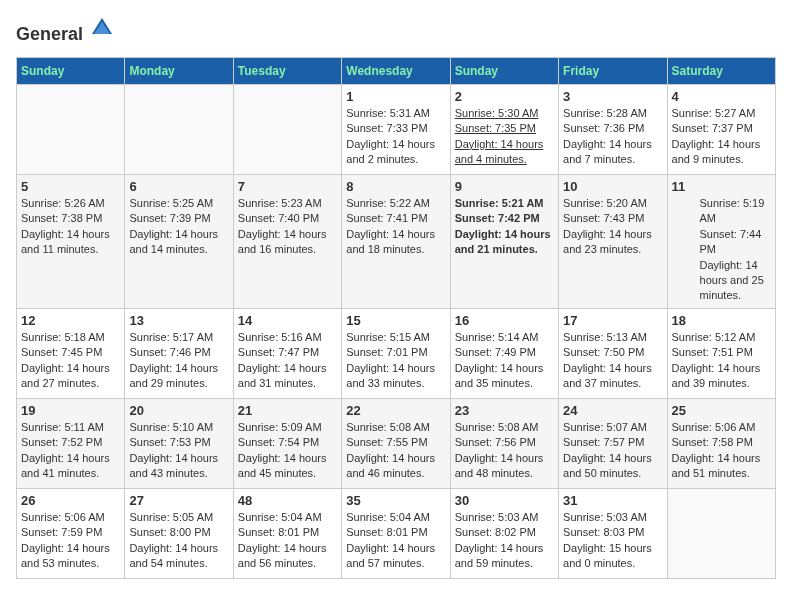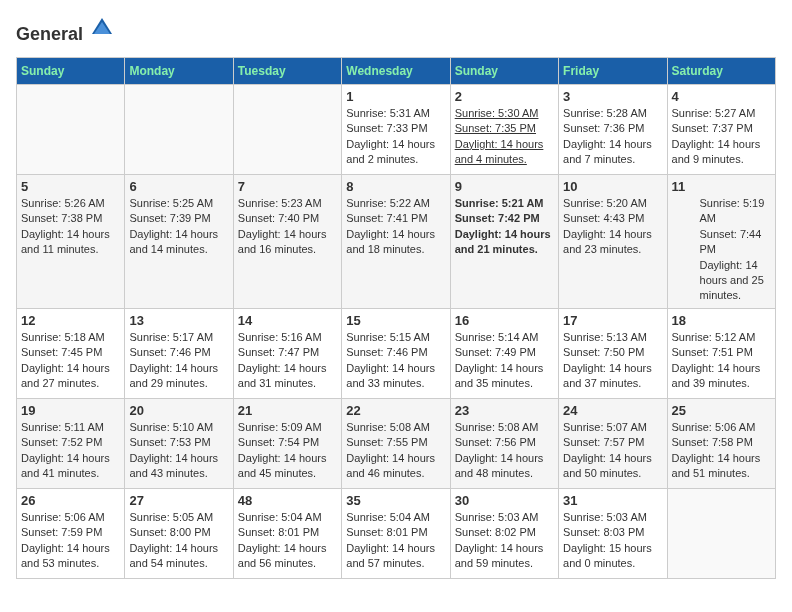--- a/index.html
+++ b/index.html
@@ -167,21 +167,21 @@
         </td>
         <td>
           <div class="day-number">9</div>
           <div class="day-info" style="white-space: pre-line; font-weight: bold;">Sunrise: 5:21 AM
 Sunset: 7:42 PM
 Daylight: 14 hours and 21 minutes.</div>
         </td>
         <td>
           <div class="day-number">10</div>
           <div class="day-info" style="white-space: pre-line;">Sunrise: 5:20 AM
-Sunset: 4:43 PM
+Sunset: 7:43 PM
 Daylight: 14 hours and 23 minutes.</div>
         </td>
         <td>
           <div class="day-number">11</div>
           <div class="day-info" style="white-space: pre-line; margin-left: 28px;">Sunrise: 5:19 AM
 Sunset: 7:44 PM
 Daylight: 14 hours and 25 minutes.</div>
         </td>
       </tr>
       <tr>
@@ -199,21 +199,21 @@
         </td>
         <td>
           <div class="day-number">14</div>
           <div class="day-info" style="white-space: pre-line;">Sunrise: 5:16 AM
 Sunset: 7:47 PM
 Daylight: 14 hours and 31 minutes.</div>
         </td>
         <td>
           <div class="day-number">15</div>
           <div class="day-info" style="white-space: pre-line;">Sunrise: 5:15 AM
-Sunset: 7:46 PM
+Sunset: 7:01 PM
 Daylight: 14 hours and 33 minutes.</div>
         </td>
         <td>
           <div class="day-number">16</div>
           <div class="day-info" style="white-space: pre-line;">Sunrise: 5:14 AM
 Sunset: 7:49 PM
 Daylight: 14 hours and 35 minutes.</div>
         </td>
         <td>
           <div class="day-number">17</div>

